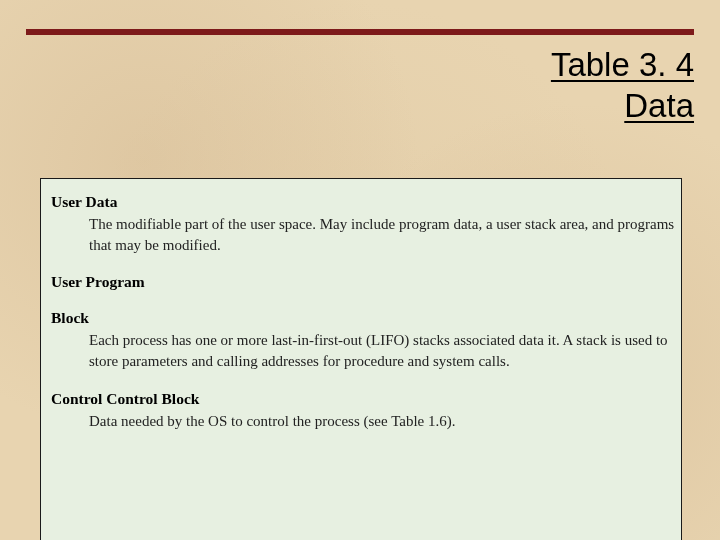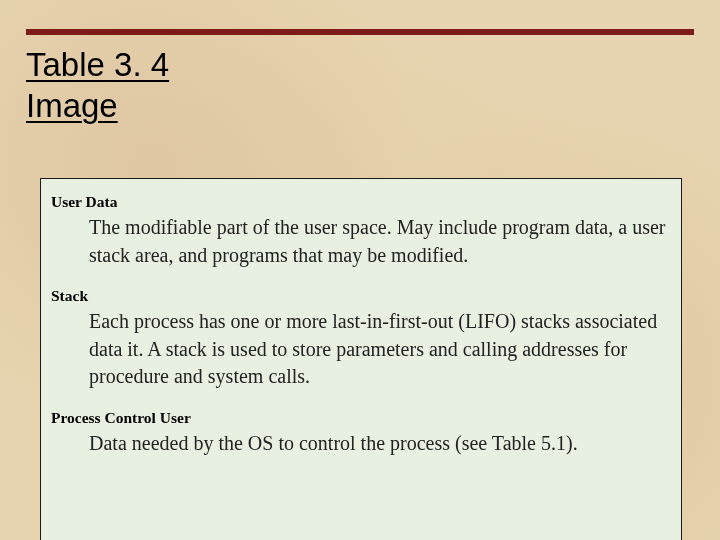--- a/index.html
+++ b/index.html
@@ -20,21 +20,21 @@
     left: 26px;
     right: 26px;
     height: 6px;
     background: #7d1a1a;
   }
   .title-block {
     position: absolute;
     top: 44px;
     left: 26px;
     right: 26px;
-    text-align: left;
+    text-align: right;
   }
   .title-line {
     font-size: 33px;
     font-weight: 400;
     color: #000;
     text-decoration: underline;
     text-decoration-thickness: 2px;
     text-underline-offset: 4px;
     line-height: 1.25;
   }
@@ -53,44 +53,45 @@
     margin-bottom: 18px;
   }
   .entry:last-child { margin-bottom: 0; }
   .entry-title {
     font-weight: bold;
     font-size: 15.5px;
     color: #000;
     margin-bottom: 3px;
   }
   .entry-desc {
-    font-size: 20px;
+    font-size: 15px;
     color: #222;
     padding-left: 38px;
     line-height: 1.38;
   }
 </style>
 </head>
 <body>
 
 <div class="top-rule"></div>
 
 <div class="title-block">
   <div class="title-line">Table 3. 4</div>
-  <div class="title-line">Image</div>
+  <div class="title-line">Data</div>
 </div>
 
 <div class="table-box">
   <div class="entry">
     <div class="entry-title">User Data</div>
     <div class="entry-desc">The modifiable part of the user space. May include program data, a user stack area, and programs that may be modified.</div>
   </div>
   <div class="entry">
+    <div class="entry-title">User Program</div>
   </div>
   <div class="entry">
-    <div class="entry-title">Stack</div>
+    <div class="entry-title">Block</div>
     <div class="entry-desc">Each process has one or more last-in-first-out (LIFO) stacks associated data it. A stack is used to store parameters and calling addresses for procedure and system calls.</div>
   </div>
   <div class="entry">
-    <div class="entry-title">Process Control User</div>
-    <div class="entry-desc">Data needed by the OS to control the process (see Table 5.1).</div>
+    <div class="entry-title">Control Control Block</div>
+    <div class="entry-desc">Data needed by the OS to control the process (see Table 1.6).</div>
   </div>
 </div>
 
 </body></html>

